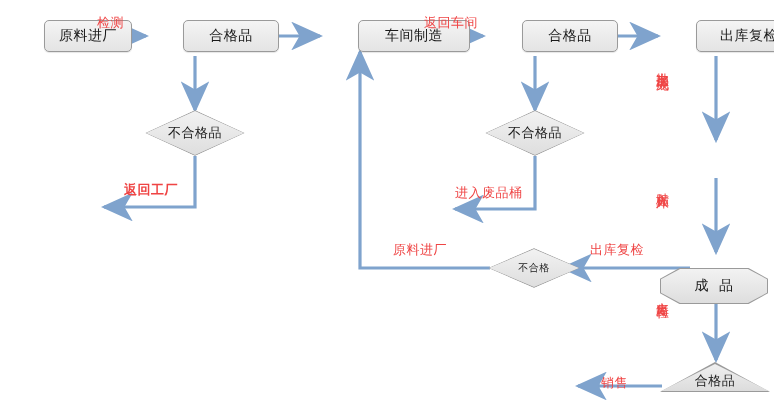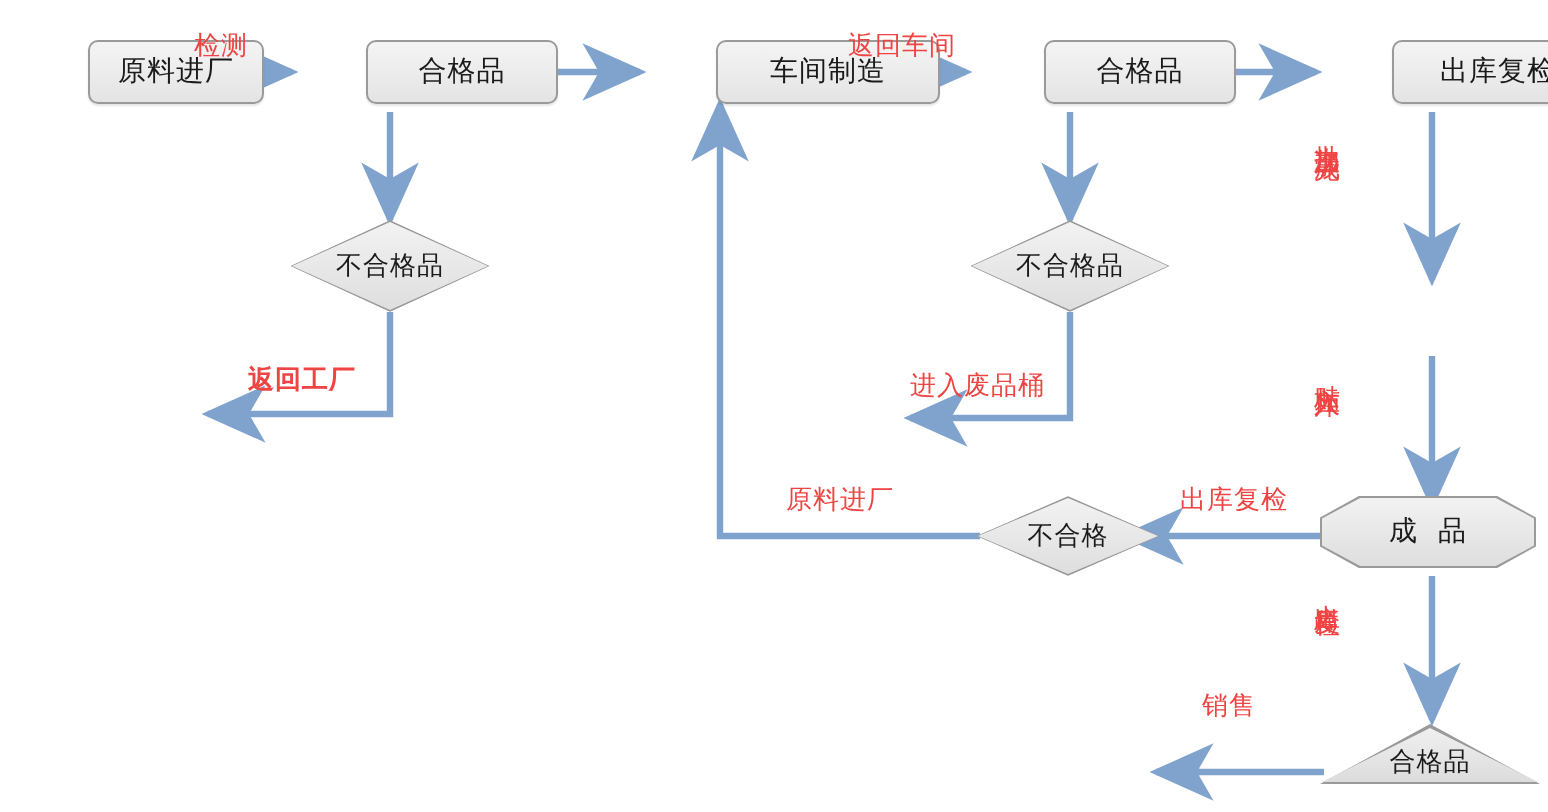--- a/index.html
+++ b/index.html
@@ -186,29 +186,29 @@
 
   <div class="node shaped diamond" style="left:485px;top:110px;width:100px;height:46px;">
     <span class="shape-border"></span>
     <span class="shape-fill"></span>
     <span class="label" style="font-size:13px;">不合格品</span>
   </div>
 
   <div class="node shaped diamond" style="left:488px;top:248px;width:92px;height:40px;">
     <span class="shape-border"></span>
     <span class="shape-fill"></span>
-    <span class="label" style="font-size:13px;text-align:center;">不合格</span>
+    <span class="label" style="font-size:10px;text-align:center;">不合格</span>
   </div>
 
   <div class="node proc" style="left:660px;top:20px;width:106px;height:32px;">
     <span class="label">出库复检</span>
   </div>
 
 
-  <div class="node shaped octagon" style="left:660px;top:248px;width:108px;height:36px;">
+  <div class="node shaped octagon" style="left:660px;top:268px;width:108px;height:36px;">
     <span class="shape-border"></span>
     <span class="shape-fill"></span>
     <span class="label">成  品</span>
   </div>
 
   <div class="node shaped triangle" style="left:660px;top:362px;width:110px;height:30px;align-items:flex-end;">
     <span class="shape-border"></span>
     <span class="shape-fill"></span>
     <span class="label" style="font-size:13px;padding-bottom:2px;">合格品</span>
   </div>
@@ -218,21 +218,21 @@
   <div class="edge-label" style="left:124px;top:181px;font-weight:bold;">返回工厂</div>
 
   <div class="edge-label" style="left:424px;top:14px;">返回车间</div>
 
   <div class="edge-label" style="left:455px;top:184px;">进入废品桶</div>
 
   <div class="edge-label" style="left:393px;top:241px;">原料进厂</div>
 
   <div class="edge-label" style="left:590px;top:241px;">出库复检</div>
 
-  <div class="edge-label" style="left:601px;top:344px;">销售</div>
+  <div class="edge-label" style="left:601px;top:374px;">销售</div>
 
   <div class="edge-label vertical" style="left:656px;top:62px;">批次加工完成</div>
 
   <div class="edge-label vertical" style="left:656px;top:182px;">贴标入库</div>
 
   <div class="edge-label vertical" style="left:656px;top:292px;">出库复检</div>
 
 </div>
 
 </body></html>

